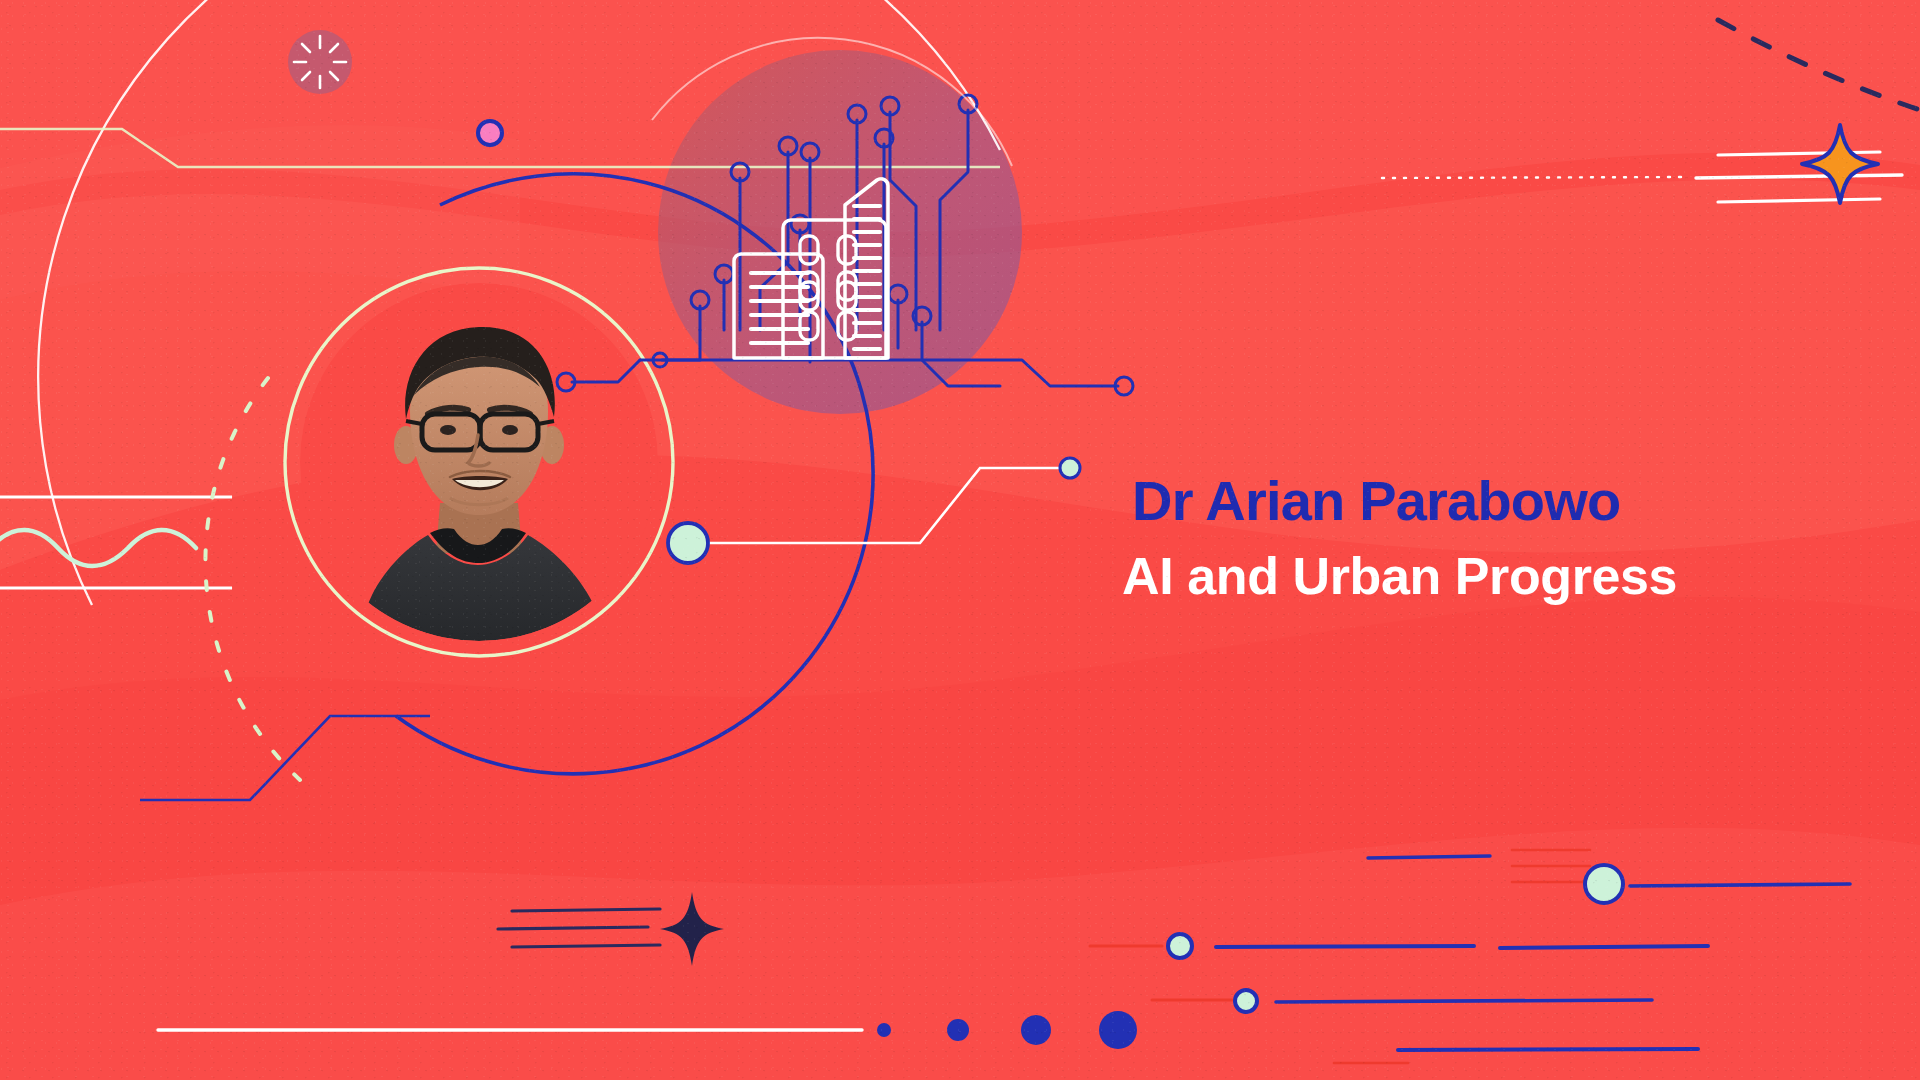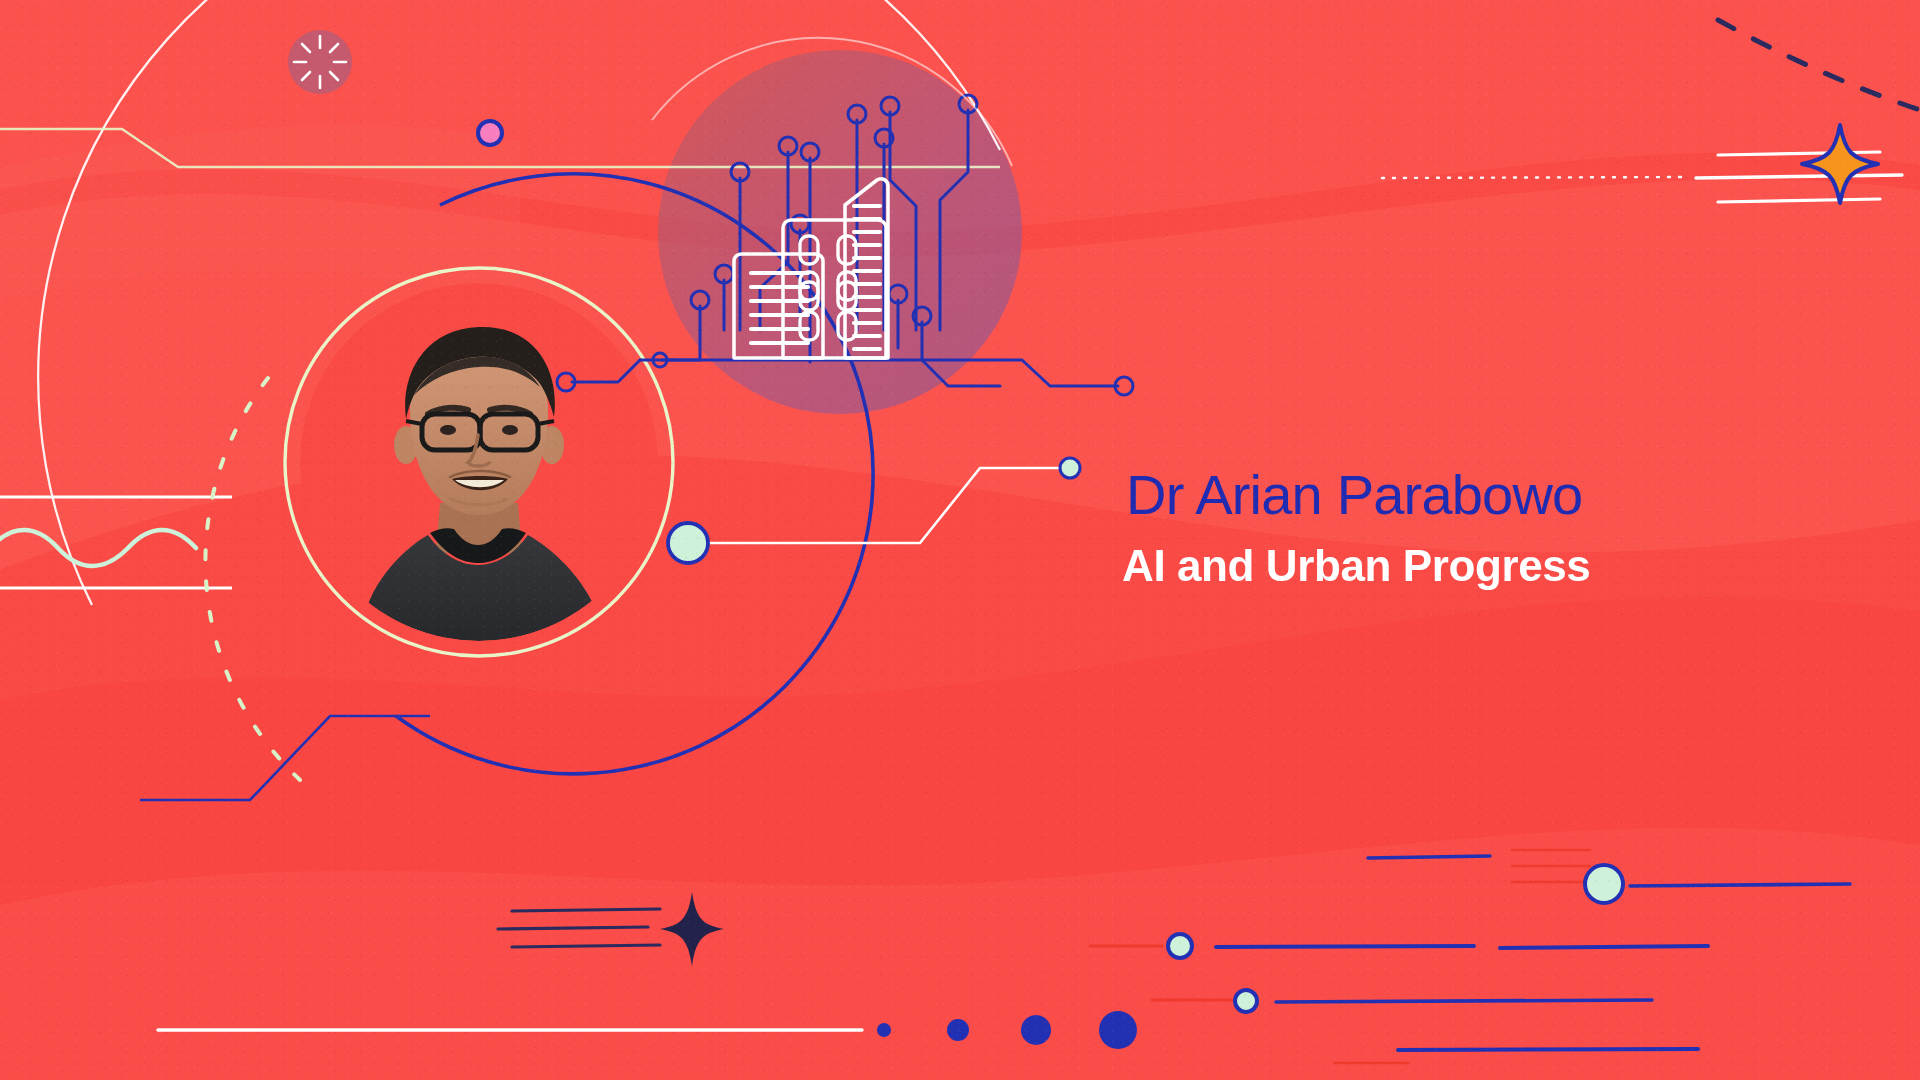--- a/index.html
+++ b/index.html
@@ -26,33 +26,33 @@
   }
   .portrait-wrap svg{display:block;}
 
   
   .text-block{
     position:absolute;
     left:1122px;top:462px;
     width:700px;
   }
   .speaker-name{
-    margin:4px;
+    margin:10px;
     font-family:"Liberation Sans", sans-serif;
     font-size:56px;
-    font-weight:normal;
+    font-weight:bold;
     letter-spacing:-0.8px;
     line-height:1.05;
     color:#1f2bb0;
     white-space:nowrap;
   }
   .speaker-topic{
     margin:18px 0 0 0;
     font-family:"Liberation Sans", sans-serif;
-    font-size:44px;
+    font-size:52px;
     font-weight:bold;
     letter-spacing:-0.4px;
     line-height:1.05;
     color:#ffffff;
     white-space:nowrap;
   }
   .noise{
     position:absolute;inset:0;
     opacity:.055;
     pointer-events:none;

